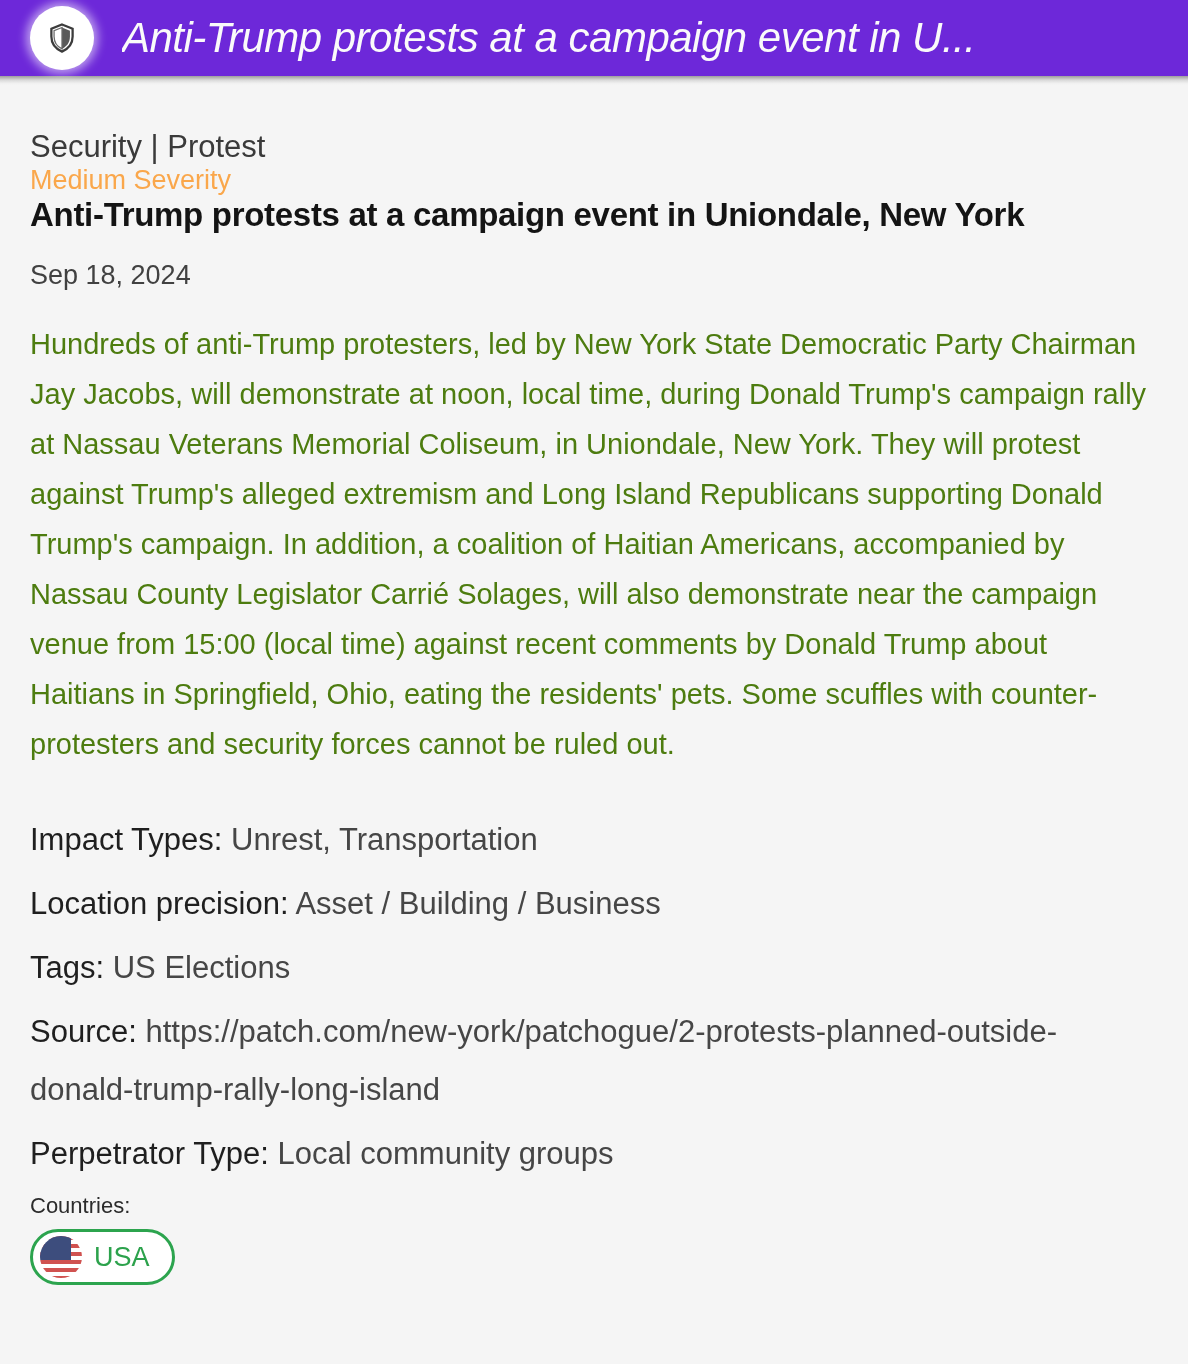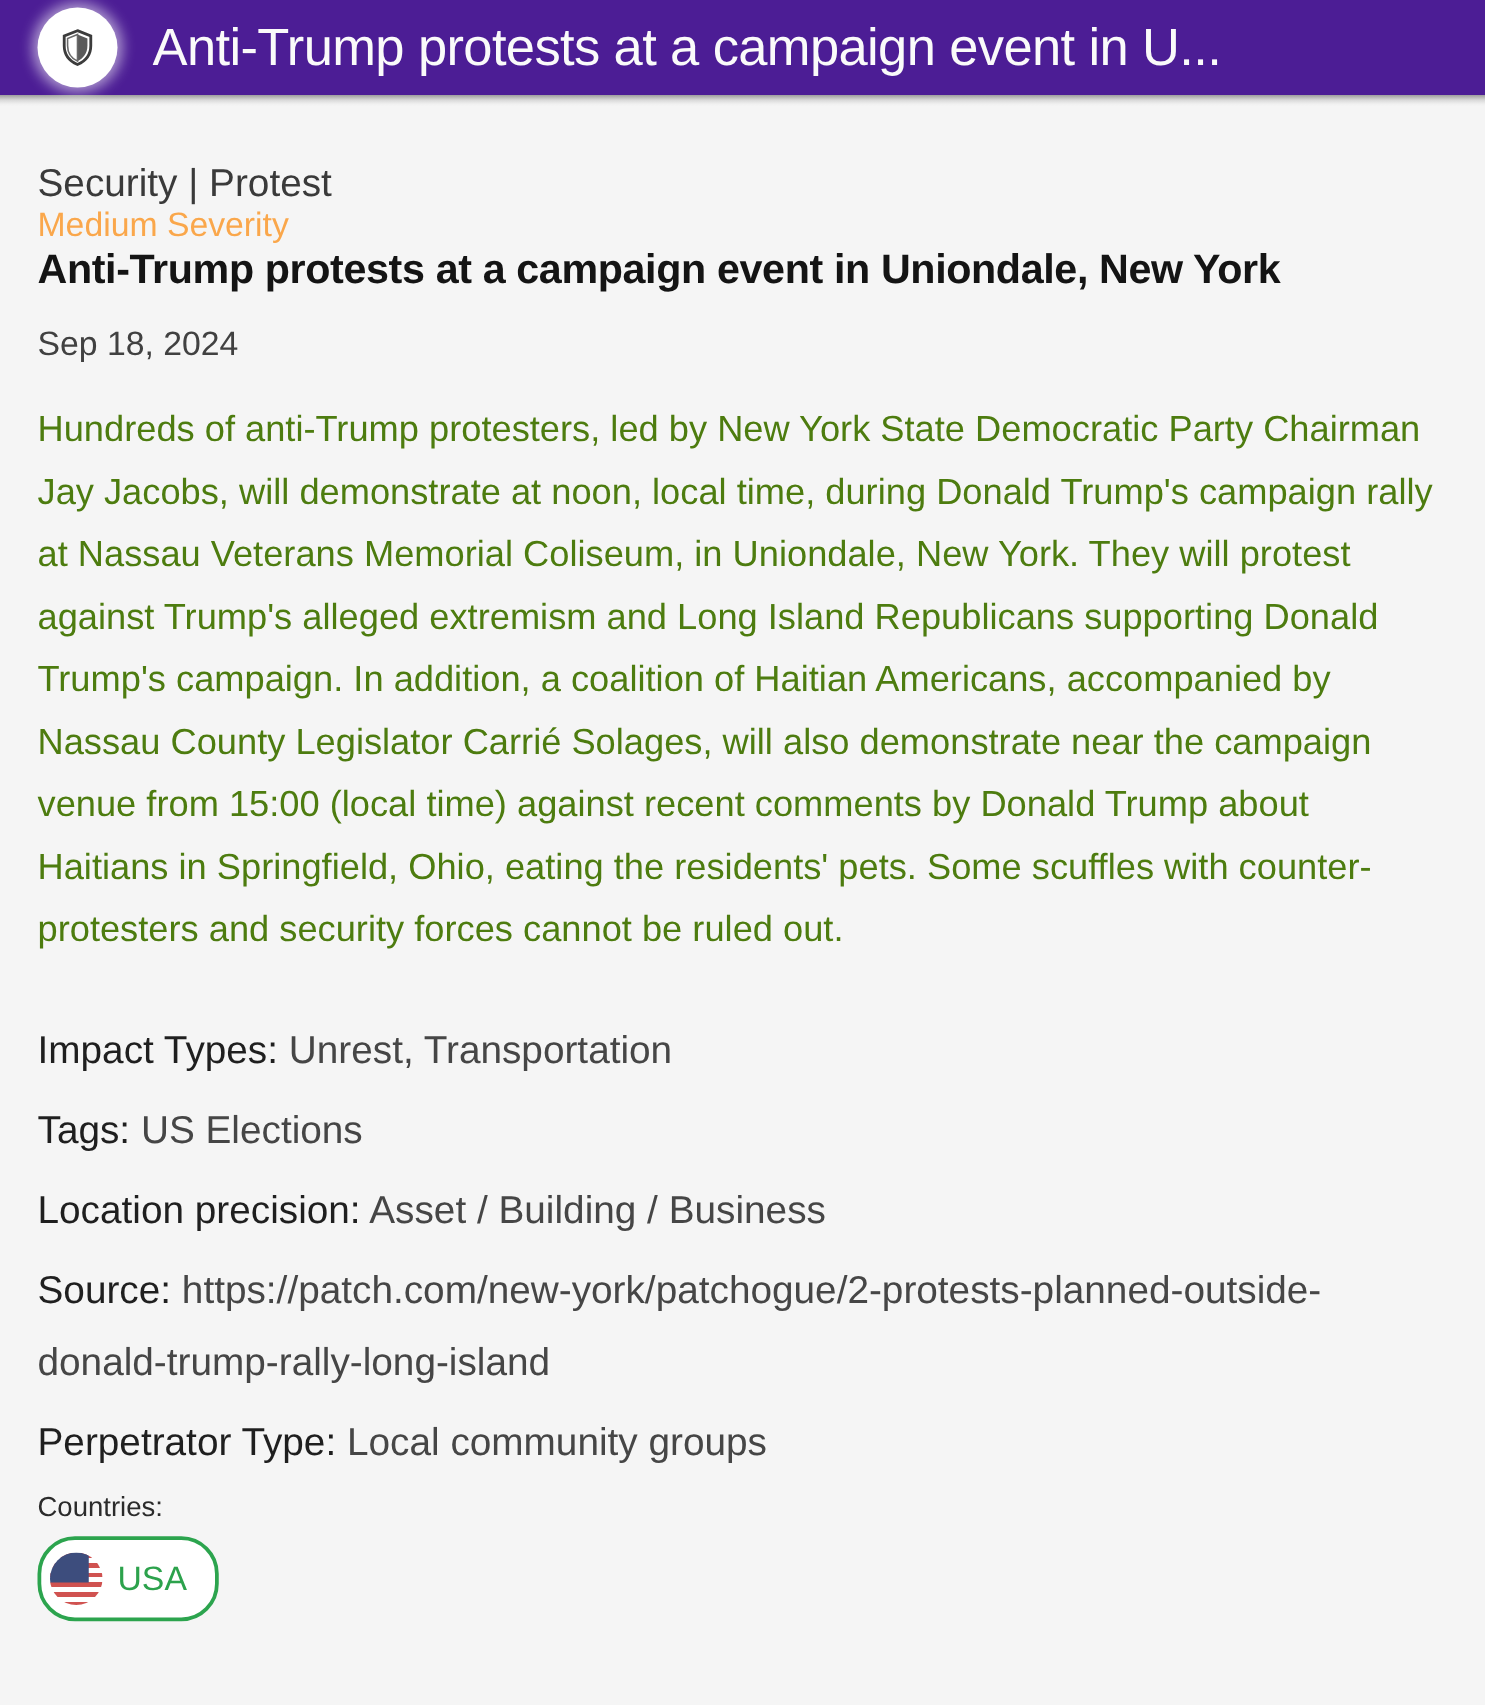--- a/index.html
+++ b/index.html
@@ -9,24 +9,25 @@
   }
   body {
     height: 1364px;
     background: #f5f5f5;
     overflow: hidden;
   }
 
   
   .titlebar {
     height: 76px;
-    background: #4c1d95;
+    background: #6d28d9;
     display: flex;
     align-items: center;
     padding: 0 24px 0 30px;
+    font-style: italic;
   }
   .titlebar .badge {
     width: 64px;
     height: 64px;
     min-width: 64px;
     border-radius: 50%;
     background: #ffffff;
     box-shadow: 0 0 10px 4px rgba(255,255,255,0.55);
     display: flex;
     align-items: center;
@@ -102,21 +103,21 @@
   }
   .countries-label {
     margin-top: 10px;
     font-size: 22px;
     color: #2b2b2b;
   }
   .country-pill {
     margin-top: 10px;
     display: inline-flex;
     align-items: center;
-    height: 68px;
+    height: 56px;
     padding: 0 22px 0 7px;
     background: #ffffff;
     border: 3px solid #2ca44e;
     border-radius: 30px;
     cursor: pointer;
   }
   .flag-circle {
     position: relative;
     width: 42px;
     height: 42px;
@@ -171,26 +172,26 @@
   <div class="date">Sep 18, 2024</div>
 
   <div class="description">Hundreds of anti-Trump protesters, led by New York State Democratic Party Chairman Jay Jacobs, will demonstrate at noon, local time, during Donald Trump's campaign rally at Nassau Veterans Memorial Coliseum, in Uniondale, New York. They will protest against Trump's alleged extremism and Long Island Republicans supporting Donald Trump's campaign. In addition, a coalition of Haitian Americans, accompanied by Nassau County Legislator Carrié Solages, will also demonstrate near the campaign venue from 15:00 (local time) against recent comments by Donald Trump about Haitians in Springfield, Ohio, eating the residents' pets. Some scuffles with counter-protesters and security forces cannot be ruled out.</div>
 
   <div class="fields">
     <div class="field">
       <span class="field-label">Impact Types:</span>
       <span class="field-value">Unrest, Transportation</span>
     </div>
     <div class="field">
+      <span class="field-label">Location precision:</span>
+      <span class="field-value">Asset / Building / Business</span>
+    </div>
+    <div class="field">
       <span class="field-label">Tags:</span>
       <span class="field-value">US Elections</span>
-    </div>
-    <div class="field">
-      <span class="field-label">Location precision:</span>
-      <span class="field-value">Asset / Building / Business</span>
     </div>
     <div class="field">
       <span class="field-label">Source:</span>
       <span class="field-value">https://patch.com/new-york/patchogue/2-protests-planned-outside-donald-trump-rally-long-island</span>
     </div>
     <div class="field">
       <span class="field-label">Perpetrator Type:</span>
       <span class="field-value">Local community groups</span>
     </div>
   </div>

